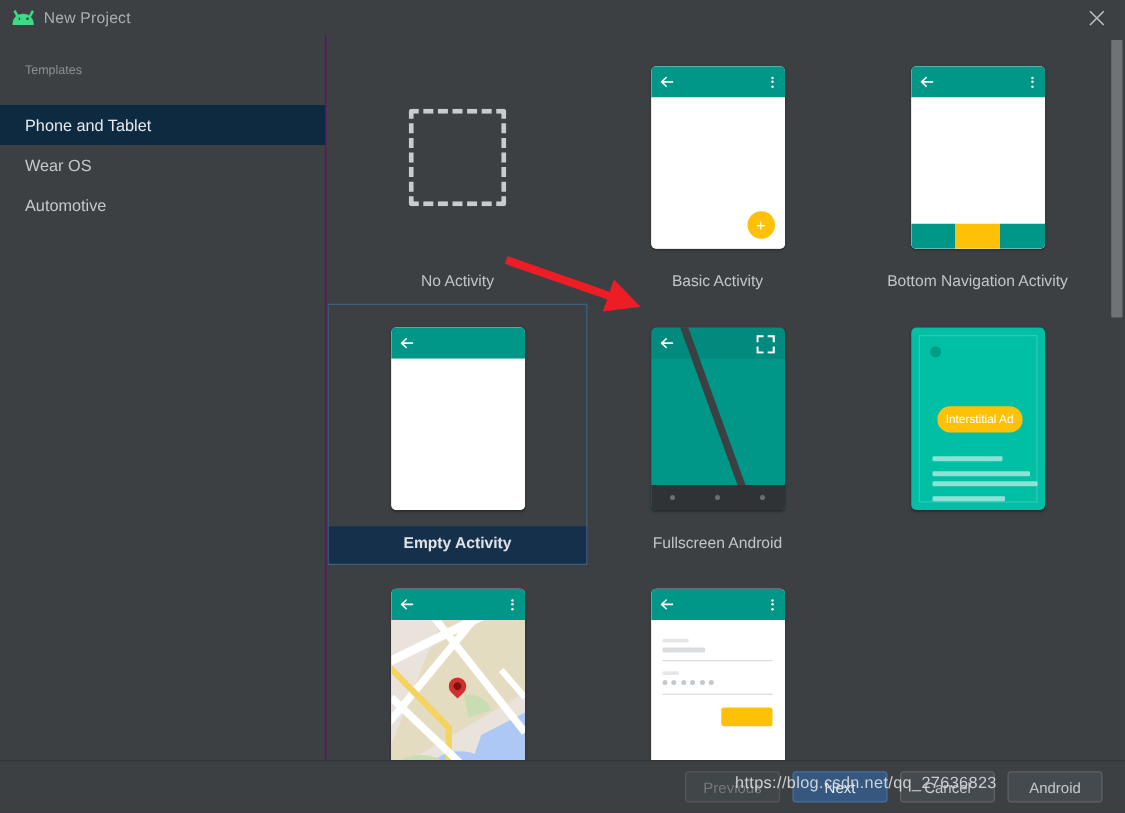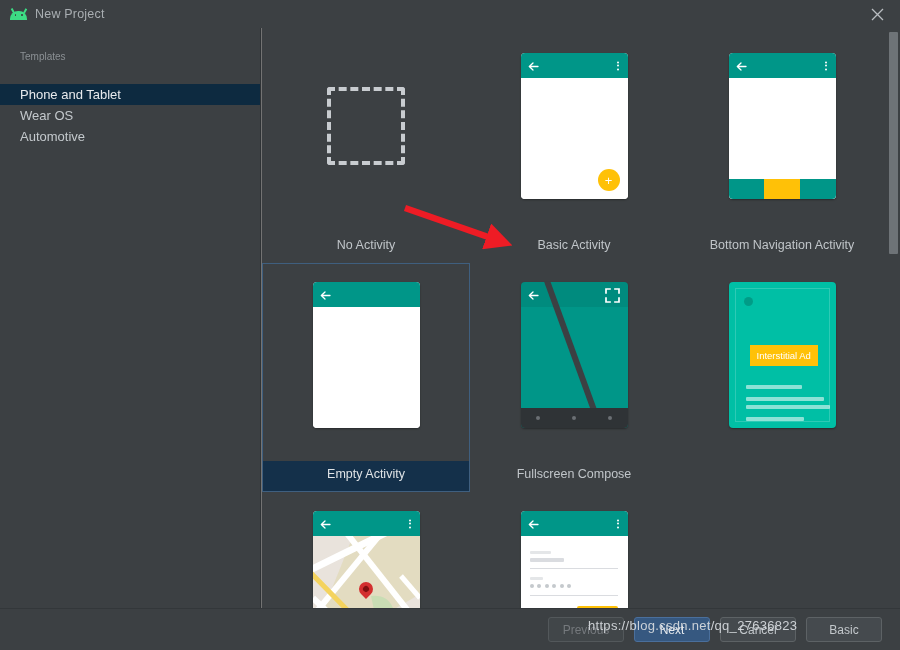--- a/index.html
+++ b/index.html
@@ -6,21 +6,21 @@
   html, body {
     width: 900px; height: 650px;
     overflow: hidden;
     background: #3c4043;
     font-family: "Liberation Sans", sans-serif;
     -webkit-font-smoothing: antialiased;
   }
   #app {
     position: relative;
     width: 900px; height: 650px;
-    background: #737373;
+    background: #701a75;
   }
 
   
   .titlebar {
     position: absolute; left: 0; top: 0;
     width: 900px; height: 28px;
     background: #3c4043;
     display: flex; align-items: center;
   }
   .title-left { display: flex; align-items: center; padding-left: 10px; gap: 8px; }
@@ -58,21 +58,21 @@
     width: 261px; height: 580px;
     background: #3c4043;
     border-right: 1px solid #2f3336;
   }
   .sidebar-header {
     height: 56px; display: flex; align-items: center;
     padding-left: 20px;
     font-size: 10px; color: #8b9094;
   }
   .sidebar-item {
-    height: 21px; display: flex; align-items: center;
+    height: 32px; display: flex; align-items: center;
     padding-left: 20px;
     font-size: 13px; color: #c4c9cd;
     cursor: pointer;
   }
   .sidebar-item.selected {
     background: #0d2a40;
     color: #e8eaed;
   }
 
   
@@ -99,25 +99,25 @@
     height: 172px;
     display: flex; align-items: center; justify-content: center;
     width: 100%;
   }
   .cell-label {
     width: 100%;
     text-align: center;
     font-size: 12.5px;
     color: #c0c5c9;
     padding: 6px 0 11px 0;
-    margin-top: 20px;
   }
   .cell.selected .cell-label {
     background: #14304a;
     color: #dfe3e6;
+    font-weight: bold;
   }
 
   
   .phone {
     width: 107px; height: 146px;
     background: #ffffff;
     border-radius: 4px;
     overflow: hidden;
     position: relative;
     box-shadow: 0 1px 2px rgba(0,0,0,.35);
@@ -188,21 +188,21 @@
   .ad-phone { background: #00bfa5; }
   .ad-inner {
     position: absolute; left: 6px; top: 6px; right: 6px; bottom: 6px;
     background: #00bfa5;
     border: 1px solid rgba(255,255,255,.18);
   }
   .ad-dot { position:absolute; left: 8px; top: 8px; width: 9px; height: 9px; border-radius:50%; background: rgba(0,0,0,.18); }
   .ad-badge {
     position: absolute; left: 14px; top: 56px;
     background: #ffc107; color: #ffffff;
-    font-size: 9.5px; padding: 5px 7px; border-radius: 0;
+    font-size: 9.5px; padding: 5px 7px; border-radius: 10px;
     white-space: nowrap;
   }
   .ad-line { position:absolute; left: 10px; height: 4px; background: rgba(255,255,255,.55); border-radius:1px; }
 
   
   .map-screen { position: absolute; left:0; right:0; top:25px; bottom:0; background: #e9e3dc; overflow:hidden; }
   .map-pin {
     position: absolute; left: 46px; top: 46px;
     width: 14px; height: 14px; border-radius: 50% 50% 50% 0;
     background: #d32f2f; transform: rotate(-45deg);
@@ -399,21 +399,21 @@
               </span>
             </div>
             <div class="fs-diag"></div>
             <div class="fs-bottom">
               <i></i>
                 <i></i>
                 <i></i>
             </div>
           </div>
         </div>
-        <div class="cell-label">Fullscreen Compose</div>
+        <div class="cell-label">Fullscreen Android</div>
       </div>
 
       <div class="cell">
         <div class="thumb-wrap">
           <div class="phone ad-phone">
             <div class="ad-inner">
               <span class="ad-dot"></span>
               <span class="ad-badge">Interstitial Ad</span>
               <span class="ad-line" style="top:96px;  width:56px;"></span>
               <span class="ad-line" style="top:108px; width:78px;"></span>
@@ -502,21 +502,21 @@
 
     <div class="scrollbar-track" style="top:0;height:580px;">
       <div class="scrollbar-thumb"></div>
     </div>
   </div>
 
   <div class="footer">
     <div class="btn disabled">Previous</div>
     <div class="btn primary">Next</div>
     <div class="btn">Cancel</div>
-    <div class="btn">Basic</div>
+    <div class="btn">Android</div>
   </div>
 
   <svg class="annotation" viewBox="0 0 900 650">
     <defs>
       <marker id="arrowhead" markerWidth="4.2" markerHeight="4.2" refX="1.2" refY="2.1" orient="auto">
         <polygon points="0,0 4.2,2.1 0,4.2" fill="#ee1c25"></polygon>
       </marker>
     </defs>
     <line x1="405" y1="208" x2="494" y2="239" stroke="#ee1c25" stroke-width="6.5" marker-end="url(#arrowhead)"></line>
   </svg>

